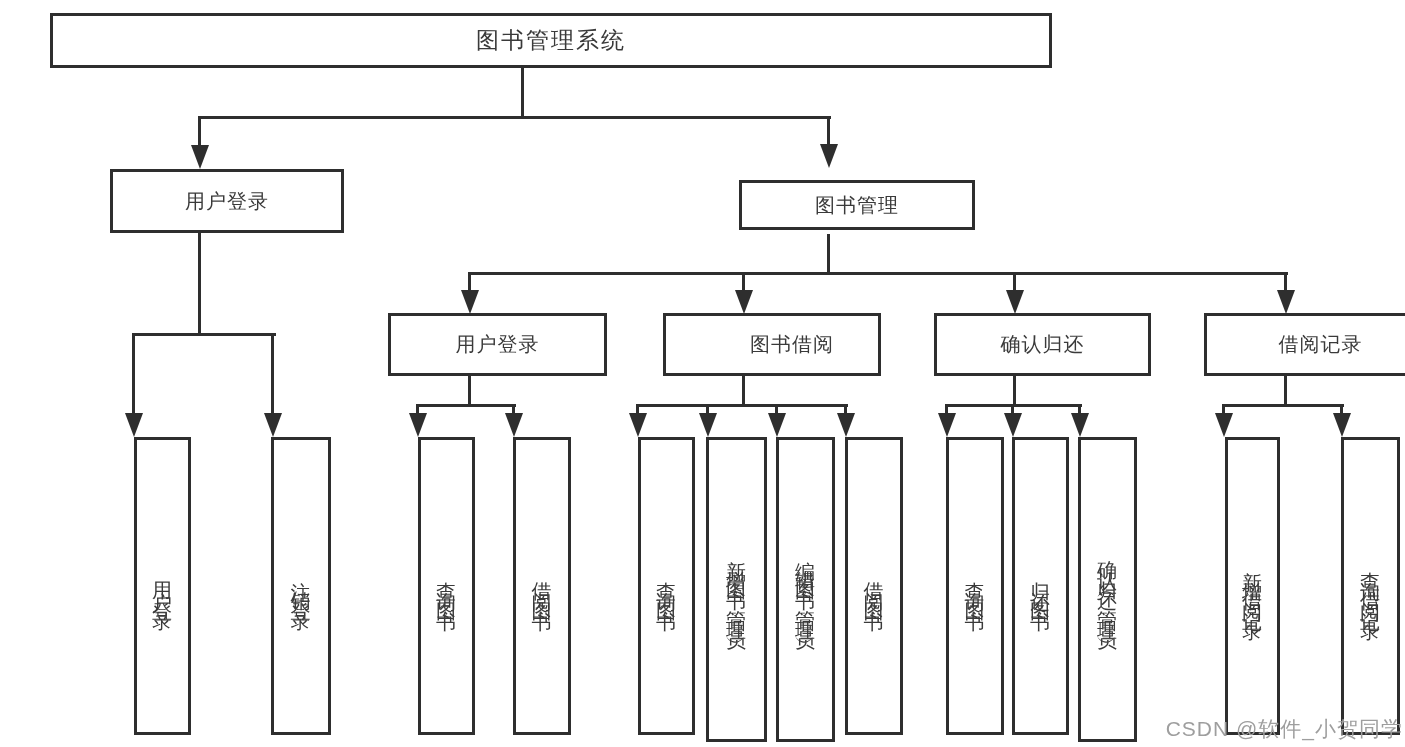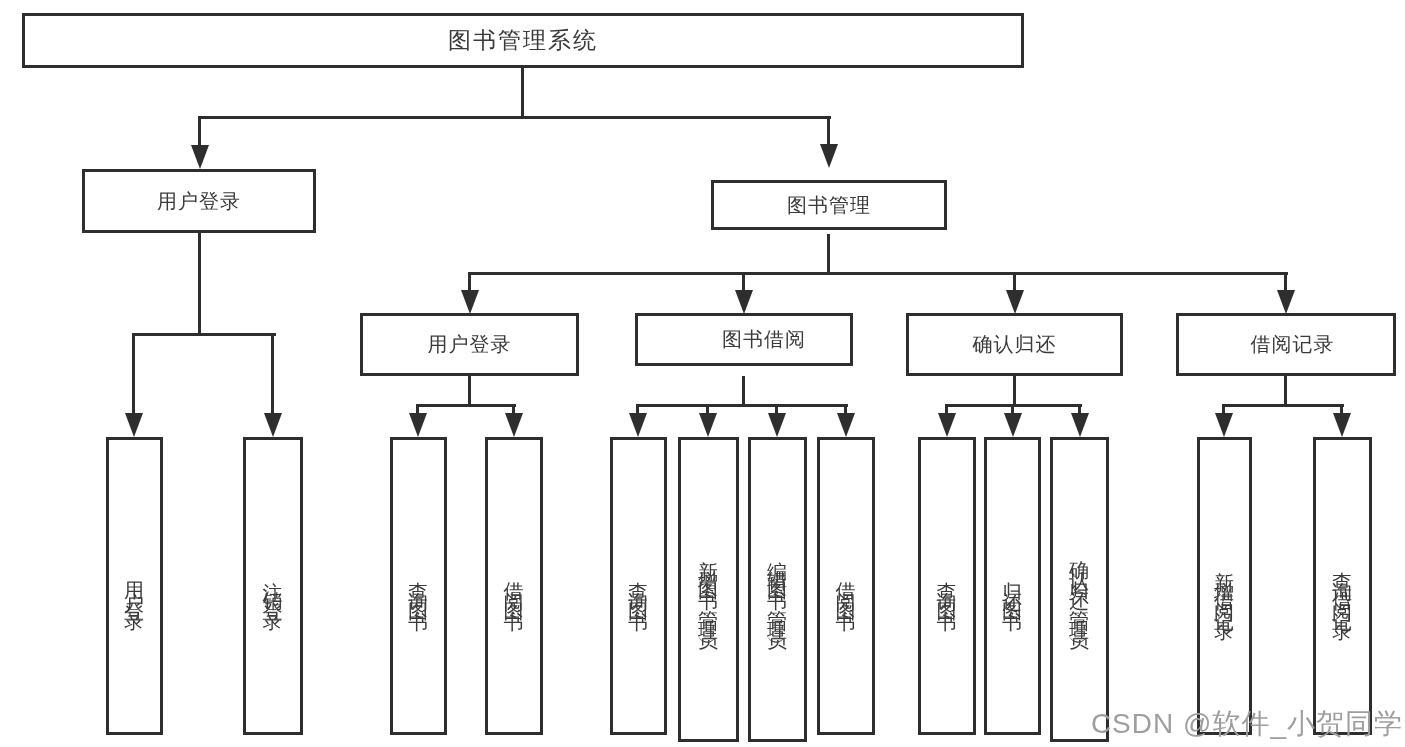--- a/index.html
+++ b/index.html
@@ -13,20 +13,21 @@
   }
   .box {
     position:absolute;
     box-sizing:border-box;
     background:#ffffff;
     border:3px solid #2e2e2e;
     display:flex;
     align-items:center;
     justify-content:center;
     text-align:center;
+    margin-left:28px;
   }
   .hbox { font-size:20px; letter-spacing:1px; white-space:nowrap; }
   .rootbox { font-size:23px; letter-spacing:2px; }
   .vbox {
     writing-mode:vertical-rl;
     text-orientation:mixed;
     font-size:20px;
     letter-spacing:10px;
     line-height:1;
   }
@@ -34,41 +35,41 @@
   .arrow {
     position:absolute;
     width:0; height:0;
     border-left:9px solid transparent;
     border-right:9px solid transparent;
     border-top:24px solid #2e2e2e;
   }
   .watermark {
     position:absolute;
     right:2px; bottom:4px;
-    font-size:28px;
+    font-size:21px;
     color:#9e9e9e;
     letter-spacing:1px;
     white-space:nowrap;
     z-index:5;
   }
 </style>
 </head>
 <body>
 
 <div id="stage">
 
   <div class="box hbox rootbox" style="left:22px; top:13px; width:1002px; height:55px;">图书管理系统</div>
 
   <div class="box hbox" style="left:82px; top:169px; width:234px; height:64px;">用户登录</div>
 
   <div class="box hbox" style="left:711px; top:180px; width:236px; height:50px;">图书管理</div>
 
   <div class="box hbox" style="left:360px; top:313px; width:219px; height:63px;">用户登录</div>
 
-  <div class="box hbox" style="left:635px; top:313px; width:218px; height:53px;padding-left:40px;">图书借阅</div>
+  <div class="box hbox" style="left:635px; top:313px; width:218px; height:63px;padding-left:40px;">图书借阅</div>
 
   <div class="box hbox" style="left:906px; top:313px; width:217px; height:63px;">确认归还</div>
 
   <div class="box hbox" style="left:1176px; top:313px; width:220px; height:63px;padding-left:13px;">借阅记录</div>
 
   <div class="box vbox" style="left:106px; top:437px; width:57px; height:298px;">用户登录</div>
 
   <div class="box vbox" style="left:243px; top:437px; width:60px; height:298px;">注销登录</div>
 
   <div class="box vbox" style="left:390px; top:437px; width:57px; height:298px;">查询图书</div>

